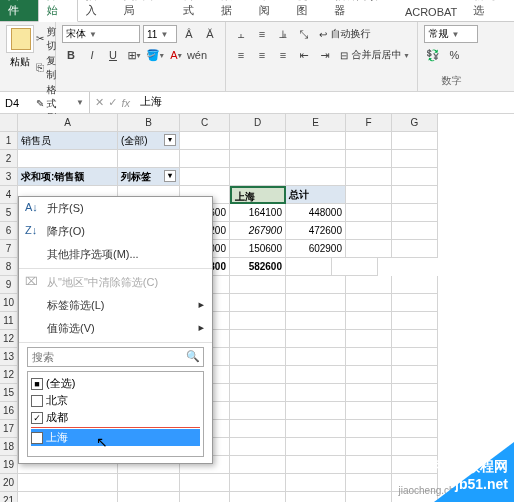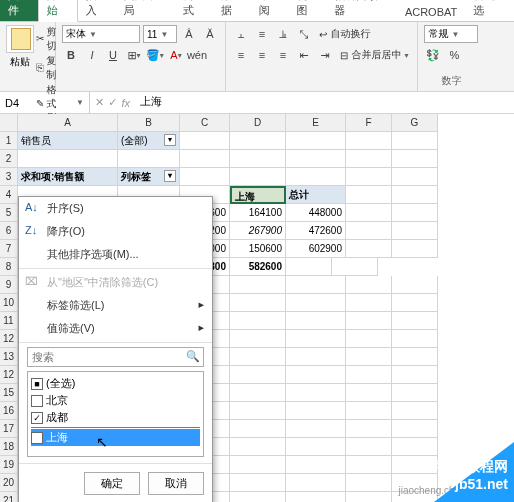--- a/index.html
+++ b/index.html
@@ -438,22 +438,18 @@
       <div class="cbitem">
         <span class="cbx">✓</span>
         <span>成都</span>
       </div>
       <div class="redline"></div>
       <div class="cbitem sel">
         <span class="cbx">✓</span>
         <span>上海</span>
       </div>
     </div>
-  <div class="fmbtns">
-    <button>确定</button>
-    <button>取消</button>
-  </div>
 </div>
 
 <span class="cursor">↖</span>
 <div class="watermark">jiaocheng.chazidian.com</div>
 <div class="corner-tri"></div>
 <div class="corner-txt"><span>查字典 教程网</span><br><span>jb51.net</span></div>
 
 </body></html>

